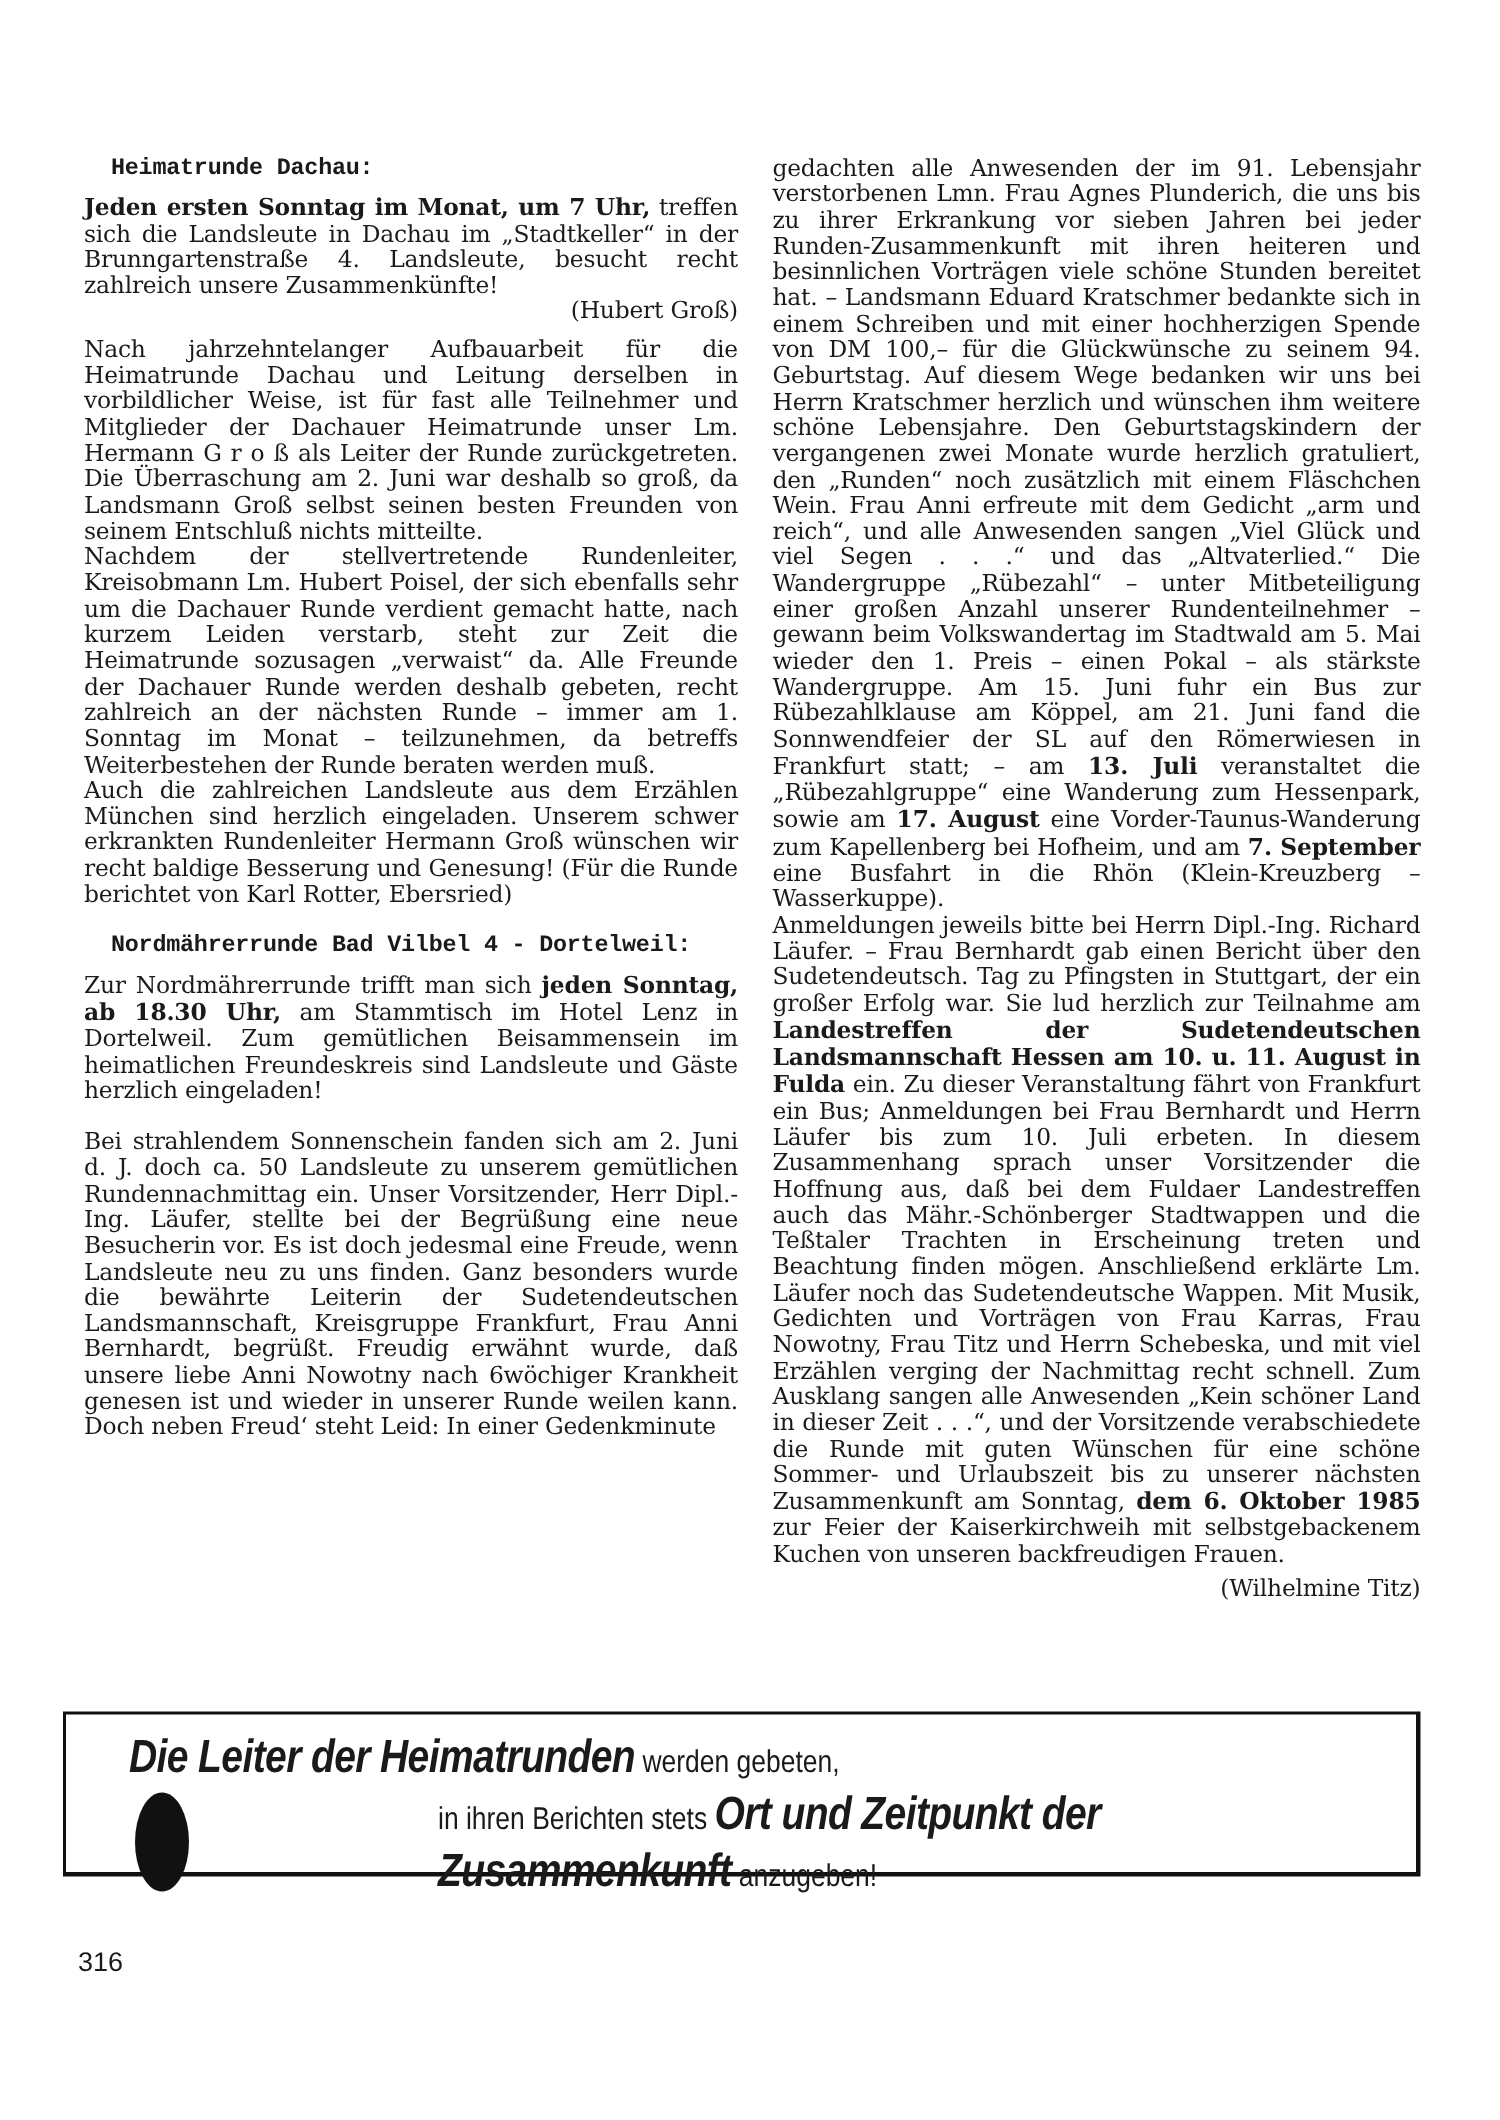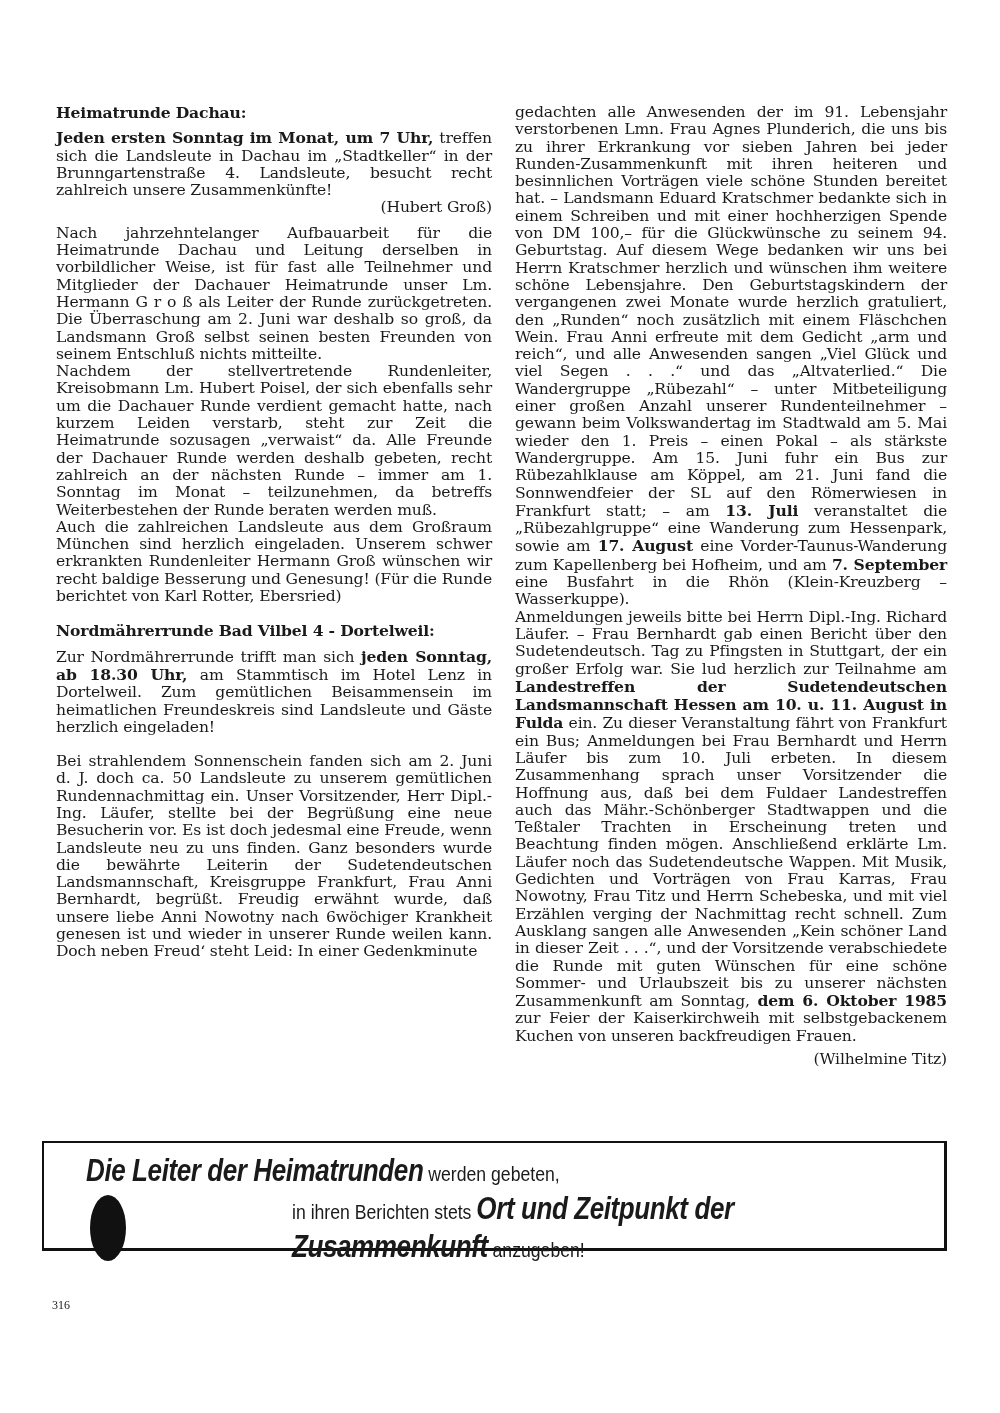--- a/index.html
+++ b/index.html
@@ -10,22 +10,23 @@
     }
     .col {
       position: absolute; top: 104px; width: 436px;
       font-size: 15.6px; line-height: 17.3px;
       text-align: justify; hyphens: manual;
       letter-spacing: -0.15px;
     }
     .col-left { left: 56px; }
     .col-right { left: 515px; width: 432px; }
     .section-title {
-      font-weight: bold; margin: 0 0 8px 0; font-size: 15.6px;
+      font-weight: bold; margin: 0 0 8px 18px; font-size: 15.6px;
       text-align: justify;
+      font-family: Liberation Mono, monospace;
     }
     .para { margin: 0; }
     .gap { height: 17px; }
     .gap-s { height: 8px; }
     .sig { text-align: right; margin: 0; }
     b { font-weight: bold; }
     .sig-inline { float: right; margin-top: 6px; }
 
     .notice {
       position: absolute; left: 42px; top: 1141px; width: 905px; height: 110px;
@@ -46,36 +47,36 @@
       transform: scaleX(0.84); transform-origin: left top;
     }
     .notice .line3 {
       position: absolute; left: 248px; top: 86px; white-space: nowrap;
       transform: scaleX(0.84); transform-origin: left top;
     }
     .big { font-weight: bold; font-style: italic; font-size: 31px; letter-spacing: -0.5px; }
     .small { font-size: 21px; }
 
     .page-number {
-      position: absolute; left: 52px; top: 1298px; font-size: 12px;
-      font-family: Liberation Serif, serif;
+      position: absolute; left: 52px; top: 1298px; font-size: 18px;
+      font-family: Liberation Sans, sans-serif;
     }
   </style>
 </head>
 <body>
 
 <div class="col col-left">
   <div>
     <p class="section-title">Heimatrunde Dachau:</p>
     <p class="para"><b>Jeden ersten Sonntag im Monat, um 7 Uhr,</b><span> treffen sich die Landsleute in Dachau im „Stadtkeller“ in der Brunngartenstraße 4. Landsleute, besucht recht zahlreich unsere Zusammenkünfte!</span></p>
     <p class="sig">(Hubert Groß)</p>
     <div class="gap-s"></div>
     <p class="para">Nach jahrzehntelanger Aufbauarbeit für die Heimatrunde Dachau und Leitung derselben in vorbildlicher Weise, ist für fast alle Teilnehmer und Mitglieder der Dachauer Heimatrunde unser Lm. Hermann G r o ß als Leiter der Runde zurückgetreten. Die Überraschung am 2. Juni war deshalb so groß, da Landsmann Groß selbst seinen besten Freunden von seinem Entschluß nichts mitteilte.</p>
     <p class="para">Nachdem der stellvertretende Rundenleiter, Kreisobmann Lm. Hubert Poisel, der sich ebenfalls sehr um die Dachauer Runde verdient gemacht hatte, nach kurzem Leiden verstarb, steht zur Zeit die Heimatrunde sozusagen „verwaist“ da. Alle Freunde der Dachauer Runde werden deshalb gebeten, recht zahlreich an der nächsten Runde – immer am 1. Sonntag im Monat – teilzunehmen, da betreffs Weiterbestehen der Runde beraten werden muß.</p>
-    <p class="para">Auch die zahlreichen Landsleute aus dem Großraum München sind herzlich eingeladen. Unserem schwer erkrankten Rundenleiter Hermann Groß wünschen wir recht baldige Besserung und Genesung! (Für die Runde berichtet von Karl Rotter, Ebersried)</p>
+    <p class="para">Auch die zahlreichen Landsleute aus dem Erzählen München sind herzlich eingeladen. Unserem schwer erkrankten Rundenleiter Hermann Groß wünschen wir recht baldige Besserung und Genesung! (Für die Runde berichtet von Karl Rotter, Ebersried)</p>
   </div>
   <div class="gap"></div>
   <div>
     <p class="section-title">Nordmährerrunde Bad Vilbel 4 - Dortelweil:</p>
     <p class="para"><span>Zur Nordmährerrunde trifft man sich </span><b>jeden Sonntag, ab 18.30 Uhr,</b><span> am Stammtisch im Hotel Lenz in Dortelweil. Zum gemütlichen Beisammensein im heimatlichen Freundeskreis sind Landsleute und Gäste herzlich eingeladen!</span></p>
   </div>
   <div class="gap"></div>
   <div>
     <p class="para">Bei strahlendem Sonnenschein fanden sich am 2. Juni d. J. doch ca. 50 Landsleute zu unserem gemütlichen Rundennachmittag ein. Unser Vorsitzender, Herr Dipl.-Ing. Läufer, stellte bei der Begrüßung eine neue Besucherin vor. Es ist doch jedesmal eine Freude, wenn Landsleute neu zu uns finden. Ganz besonders wurde die bewährte Leiterin der Sudetendeutschen Landsmannschaft, Kreisgruppe Frankfurt, Frau Anni Bernhardt, begrüßt. Freudig erwähnt wurde, daß unsere liebe Anni Nowotny nach 6wöchiger Krankheit genesen ist und wieder in unserer Runde weilen kann. Doch neben Freud‘ steht Leid: In einer Gedenkminute</p>
   </div>

